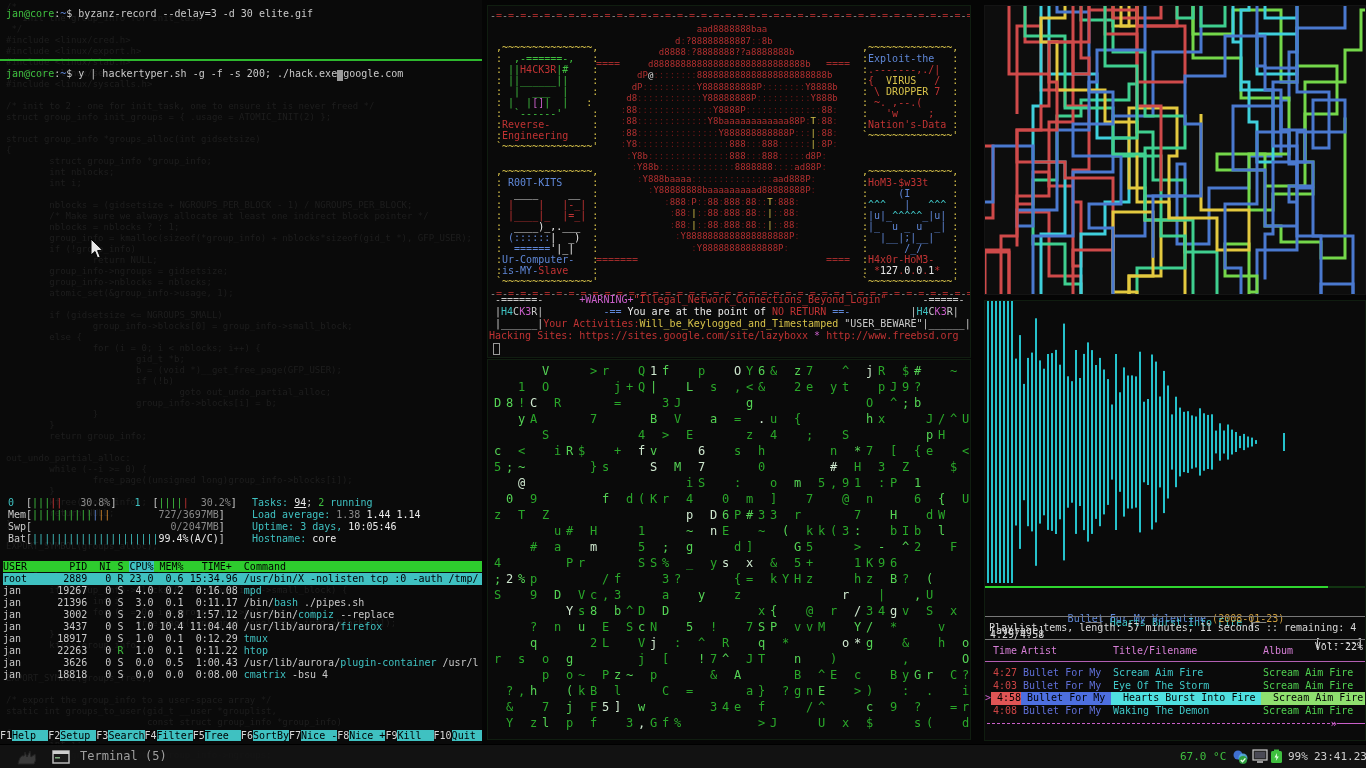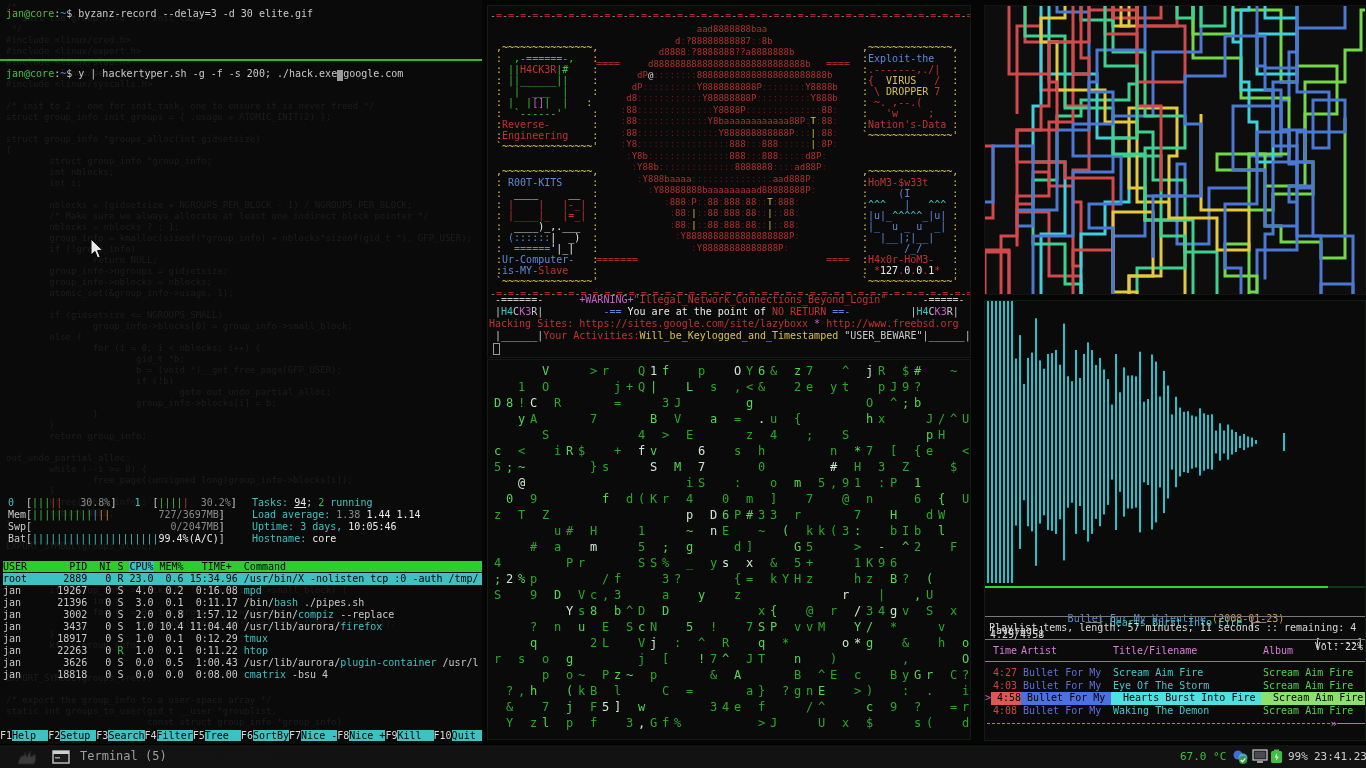--- a/index.html
+++ b/index.html
@@ -183,22 +183,22 @@
     <div id="connectors">
         <div class="conn" style="left: 108px; top: 52px;">====</div>
         <div class="conn" style="left: 108px; top: 248px;">=======</div>
         <div class="conn" style="left: 338px; top: 52px;">====</div>
         <div class="conn" style="left: 338px; top: 248px;">====</div>
       </div>
     <div class="artborder" id="artb-bottom"><span style="color: rgb(138, 138, 138);">-</span><span style="color: rgb(158, 42, 42);">=</span><span style="color: rgb(138, 138, 138);">-</span><span style="color: rgb(158, 42, 42);">=</span><span style="color: rgb(138, 138, 138);">-</span><span style="color: rgb(158, 42, 42);">=</span><span style="color: rgb(138, 138, 138);">-</span><span style="color: rgb(158, 42, 42);">=</span><span style="color: rgb(138, 138, 138);">-</span><span style="color: rgb(158, 42, 42);">=</span><span style="color: rgb(138, 138, 138);">-</span><span style="color: rgb(158, 42, 42);">=</span><span style="color: rgb(138, 138, 138);">-</span><span style="color: rgb(158, 42, 42);">=</span><span style="color: rgb(138, 138, 138);">-</span><span style="color: rgb(158, 42, 42);">=</span><span style="color: rgb(138, 138, 138);">-</span><span style="color: rgb(158, 42, 42);">=</span><span style="color: rgb(138, 138, 138);">-</span><span style="color: rgb(158, 42, 42);">=</span><span style="color: rgb(138, 138, 138);">-</span><span style="color: rgb(158, 42, 42);">=</span><span style="color: rgb(138, 138, 138);">-</span><span style="color: rgb(158, 42, 42);">=</span><span style="color: rgb(138, 138, 138);">-</span><span style="color: rgb(158, 42, 42);">=</span><span style="color: rgb(138, 138, 138);">-</span><span style="color: rgb(158, 42, 42);">=</span><span style="color: rgb(138, 138, 138);">-</span><span style="color: rgb(158, 42, 42);">=</span><span style="color: rgb(138, 138, 138);">-</span><span style="color: rgb(158, 42, 42);">=</span><span style="color: rgb(138, 138, 138);">-</span><span style="color: rgb(158, 42, 42);">=</span><span style="color: rgb(138, 138, 138);">-</span><span style="color: rgb(158, 42, 42);">=</span><span style="color: rgb(138, 138, 138);">-</span><span style="color: rgb(158, 42, 42);">=</span><span style="color: rgb(138, 138, 138);">-</span><span style="color: rgb(158, 42, 42);">=</span><span style="color: rgb(138, 138, 138);">-</span><span style="color: rgb(158, 42, 42);">=</span><span style="color: rgb(138, 138, 138);">-</span><span style="color: rgb(158, 42, 42);">=</span><span style="color: rgb(138, 138, 138);">-</span><span style="color: rgb(158, 42, 42);">=</span><span style="color: rgb(138, 138, 138);">-</span><span style="color: rgb(158, 42, 42);">=</span><span style="color: rgb(138, 138, 138);">-</span><span style="color: rgb(158, 42, 42);">=</span><span style="color: rgb(138, 138, 138);">-</span><span style="color: rgb(158, 42, 42);">=</span><span style="color: rgb(138, 138, 138);">-</span><span style="color: rgb(158, 42, 42);">=</span><span style="color: rgb(138, 138, 138);">-</span><span style="color: rgb(158, 42, 42);">=</span><span style="color: rgb(138, 138, 138);">-</span><span style="color: rgb(158, 42, 42);">=</span><span style="color: rgb(138, 138, 138);">-</span><span style="color: rgb(158, 42, 42);">=</span><span style="color: rgb(138, 138, 138);">-</span><span style="color: rgb(158, 42, 42);">=</span><span style="color: rgb(138, 138, 138);">-</span><span style="color: rgb(158, 42, 42);">=</span><span style="color: rgb(138, 138, 138);">-</span><span style="color: rgb(158, 42, 42);">=</span><span style="color: rgb(138, 138, 138);">-</span><span style="color: rgb(158, 42, 42);">=</span><span style="color: rgb(138, 138, 138);">-</span><span style="color: rgb(158, 42, 42);">=</span><span style="color: rgb(138, 138, 138);">-</span><span style="color: rgb(158, 42, 42);">=</span><span style="color: rgb(138, 138, 138);">-</span><span style="color: rgb(158, 42, 42);">=</span><span style="color: rgb(138, 138, 138);">-</span><span style="color: rgb(158, 42, 42);">=</span><span style="color: rgb(138, 138, 138);">-</span><span style="color: rgb(158, 42, 42);">=</span><span style="color: rgb(138, 138, 138);">-</span><span style="color: rgb(158, 42, 42);">=</span></div>
     <div id="warning">
         <div class="segline"><span style="color: rgb(201, 201, 201);"> -======-      </span><span style="color: rgb(201, 95, 201);">+WARNING+</span><span style="color: rgb(192, 51, 51);">"Illegal_Network_Connections_Beyond_Login"</span><span style="color: rgb(201, 201, 201);">      -=====-</span></div>
         <div class="segline"><span style="color: rgb(201, 201, 201);"> |</span><span style="color: rgb(63, 193, 193);">H4</span><span style="color: rgb(201, 201, 201);">C</span><span style="color: rgb(201, 95, 201);">K3</span><span style="color: rgb(201, 201, 201);">R|          </span><span style="color: rgb(95, 135, 215);">-== </span><span style="color: rgb(234, 234, 234);">You are at the point of </span><span style="color: rgb(192, 51, 51);">NO RETURN </span><span style="color: rgb(95, 135, 215);">==-</span><span style="color: rgb(201, 201, 201);">          |</span><span style="color: rgb(63, 193, 193);">H4</span><span style="color: rgb(201, 201, 201);">C</span><span style="color: rgb(201, 95, 201);">K3</span><span style="color: rgb(201, 201, 201);">R|</span></div>
+        <div class="segline"><span style="color: rgb(201, 201, 201);"> |______|</span><span style="color: rgb(192, 51, 51);">Your Activities:</span><span style="color: rgb(215, 194, 74);">Will_be_Keylogged_and_Timestamped</span><span style="color: rgb(201, 201, 201);"> "USER_BEWARE"</span><span style="color: rgb(201, 201, 201);">|______|</span></div>
         <div class="segline"><span style="color: rgb(192, 51, 51);">Hacking Sites: https://sites.google.com/site/lazyboxx </span><span style="color: rgb(201, 95, 201);">*</span><span style="color: rgb(192, 51, 51);"> http://www.freebsd.org</span></div>
-        <div class="segline"><span style="color: rgb(201, 201, 201);"> |______|</span><span style="color: rgb(192, 51, 51);">Your Activities:</span><span style="color: rgb(215, 194, 74);">Will_be_Keylogged_and_Timestamped</span><span style="color: rgb(201, 201, 201);"> "USER_BEWARE"</span><span style="color: rgb(201, 201, 201);">|______|</span></div>
       </div>
     <div id="art-cursor"></div>
   </div>
 
   <div id="term-matrix" class="win">
       <span style="left:54px;top:4px;color:#55d455">V</span>
       <span style="left:102px;top:4px;color:#2aa82a">&gt;</span>
       <span style="left:114px;top:4px;color:#2aa82a">r</span>
       <span style="left:150px;top:4px;color:#2aa82a">Q</span>
       <span style="left:162px;top:4px;color:#cfe8cf">1</span>

